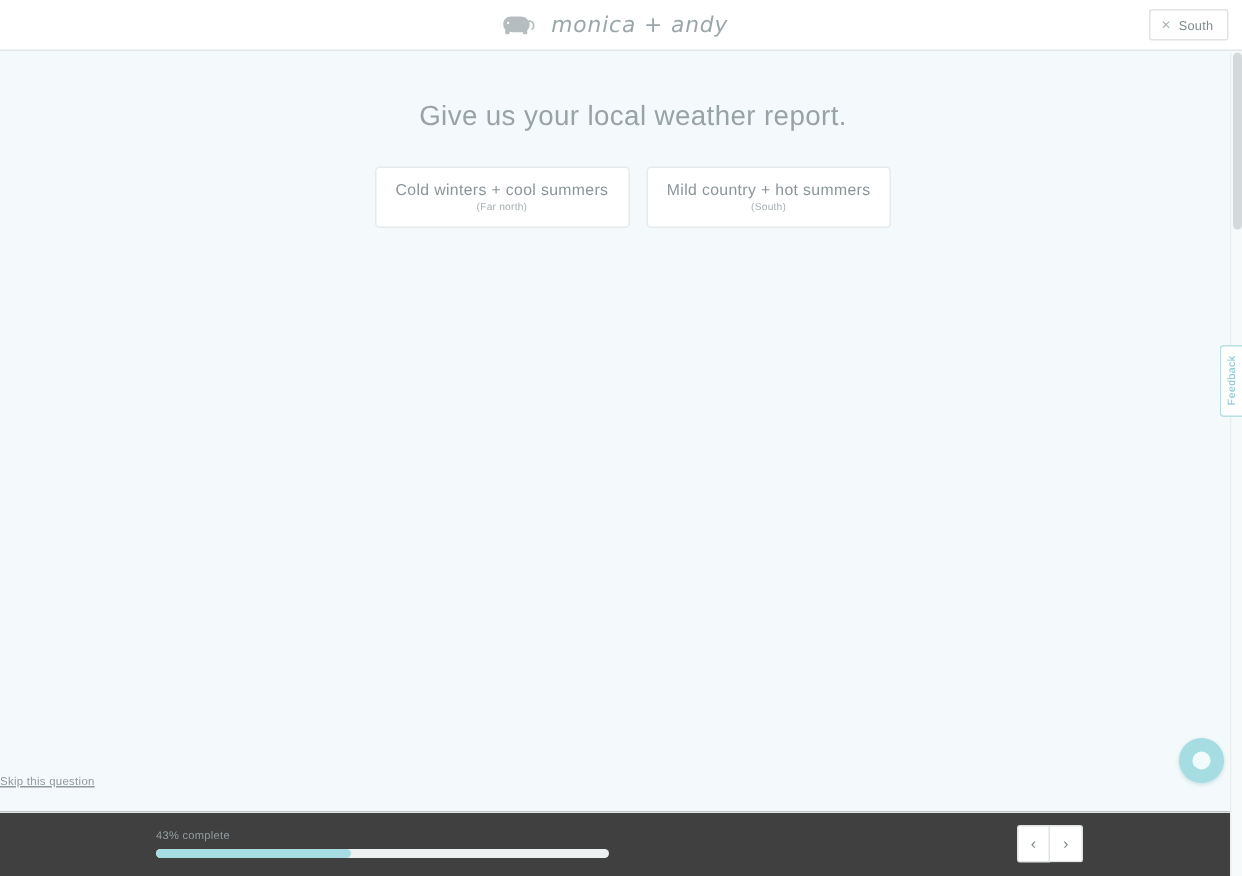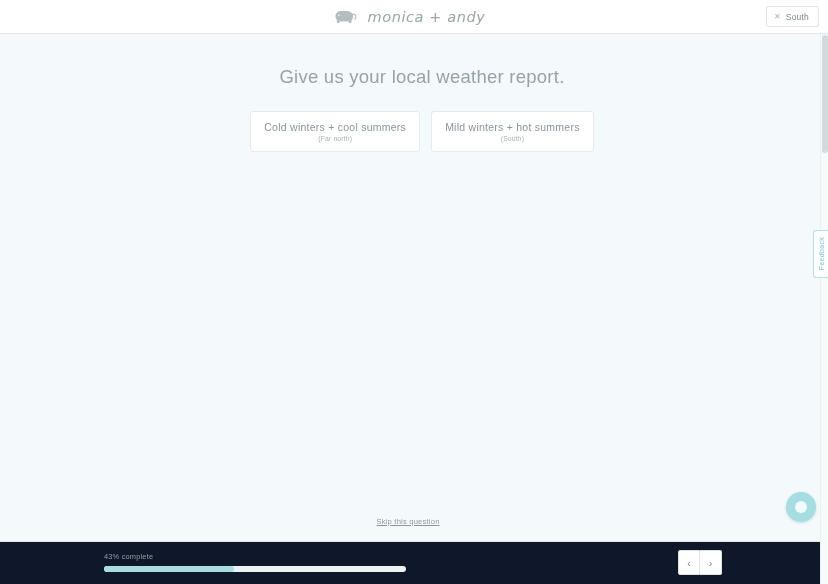--- a/index.html
+++ b/index.html
@@ -143,36 +143,36 @@
     color: #a6afb2;
     letter-spacing: .15px;
     white-space: nowrap;
   }
 
   .skip-wrap {
     position: absolute;
     left: 0;
     right: 12px;
     bottom: 13px;
-    text-align: center;
+    text-align: left;
   }
 
   .skip-link {
     font-size: 7.6px;
     color: #8e999d;
     text-decoration: underline;
     cursor: pointer;
     letter-spacing: .2px;
   }
 
   
   .footer {
     flex: 0 0 43px;
     height: 43px;
-    background: #0f172a;
+    background: #404040;
     border-top: 1px solid #e3e7e8;
     position: relative;
     display: flex;
     align-items: center;
   }
 
   .progress-block {
     position: absolute;
     left: 104px;
     top: 10px;
@@ -323,21 +323,21 @@
     <div class="options">
 
       <div class="option-card">
         <div class="option-title">Cold winters + cool summers</div>
         <div class="option-sub">(Far north)</div>
       </div>
 
 
 
       <div class="option-card">
-        <div class="option-title">Mild winters + hot summers</div>
+        <div class="option-title">Mild country + hot summers</div>
         <div class="option-sub">(South)</div>
       </div>
 
     </div>
 
     <div class="skip-wrap">
       <span class="skip-link">Skip this question</span>
     </div>
 
   </div>

